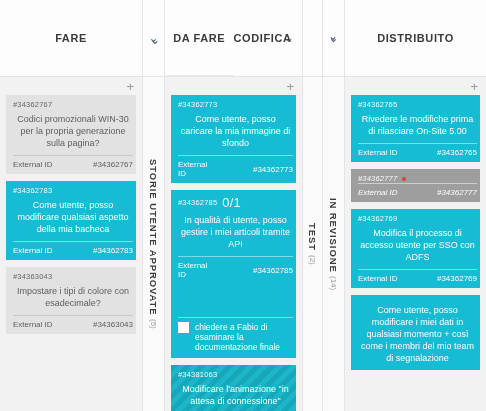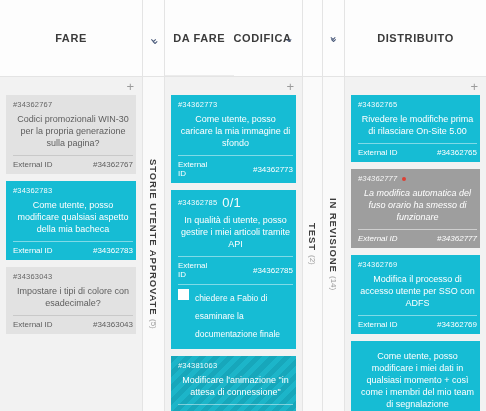--- a/index.html
+++ b/index.html
@@ -75,21 +75,21 @@
     display: flex; justify-content: space-between; align-items: center;
     font-size: 8px; padding: 4px 0 5px 0; gap: 36px;
   }
   .card-cyan .card-foot   { border-top: 1px solid rgba(255,255,255,0.45); }
   .card-stripe .card-foot { border-top: 1px solid rgba(255,255,255,0.45); }
   .card-gray .card-foot   { border-top: 1px solid #c9c9c9; }
   .card-dark .card-foot   { border-top: 1px solid rgba(255,255,255,0.5); }
 
   .subtask {
     display: flex; gap: 6px; align-items: flex-start;
-    font-size: 8.5px; line-height: 18px; padding: 4px 0 6px 0;
+    font-size: 8.5px; line-height: 10px; padding: 4px 0 6px 0; margin-top: 33px;
   }
   .card-cyan .subtask { border-top: 1px solid rgba(255,255,255,0.45); }
   .chk { width: 11px; height: 11px; background: #ffffff; flex: 0 0 11px; margin-top: 0px; }
 </style>
 </head>
 <body>
 
 <div class="board">
 
   <div class="col col-idee">
@@ -247,21 +247,20 @@
           <span>External ID</span>
           <span>#34362765</span>
         </div>
       </div>
 
       <div class="card card-dark">
         <div class="card-id">
           <span>#34362777</span>
           <span class="dot-red"></span>
         </div>
-        <div class="card-title">La modifica automatica del fuso orario ha smesso di funzionare</div>
         <div class="card-foot">
           <span>External ID</span>
           <span>#34362777</span>
         </div>
       </div>
 
       <div class="card card-cyan">
         <div class="card-id">
             <span>#34362769</span>
           </div>

